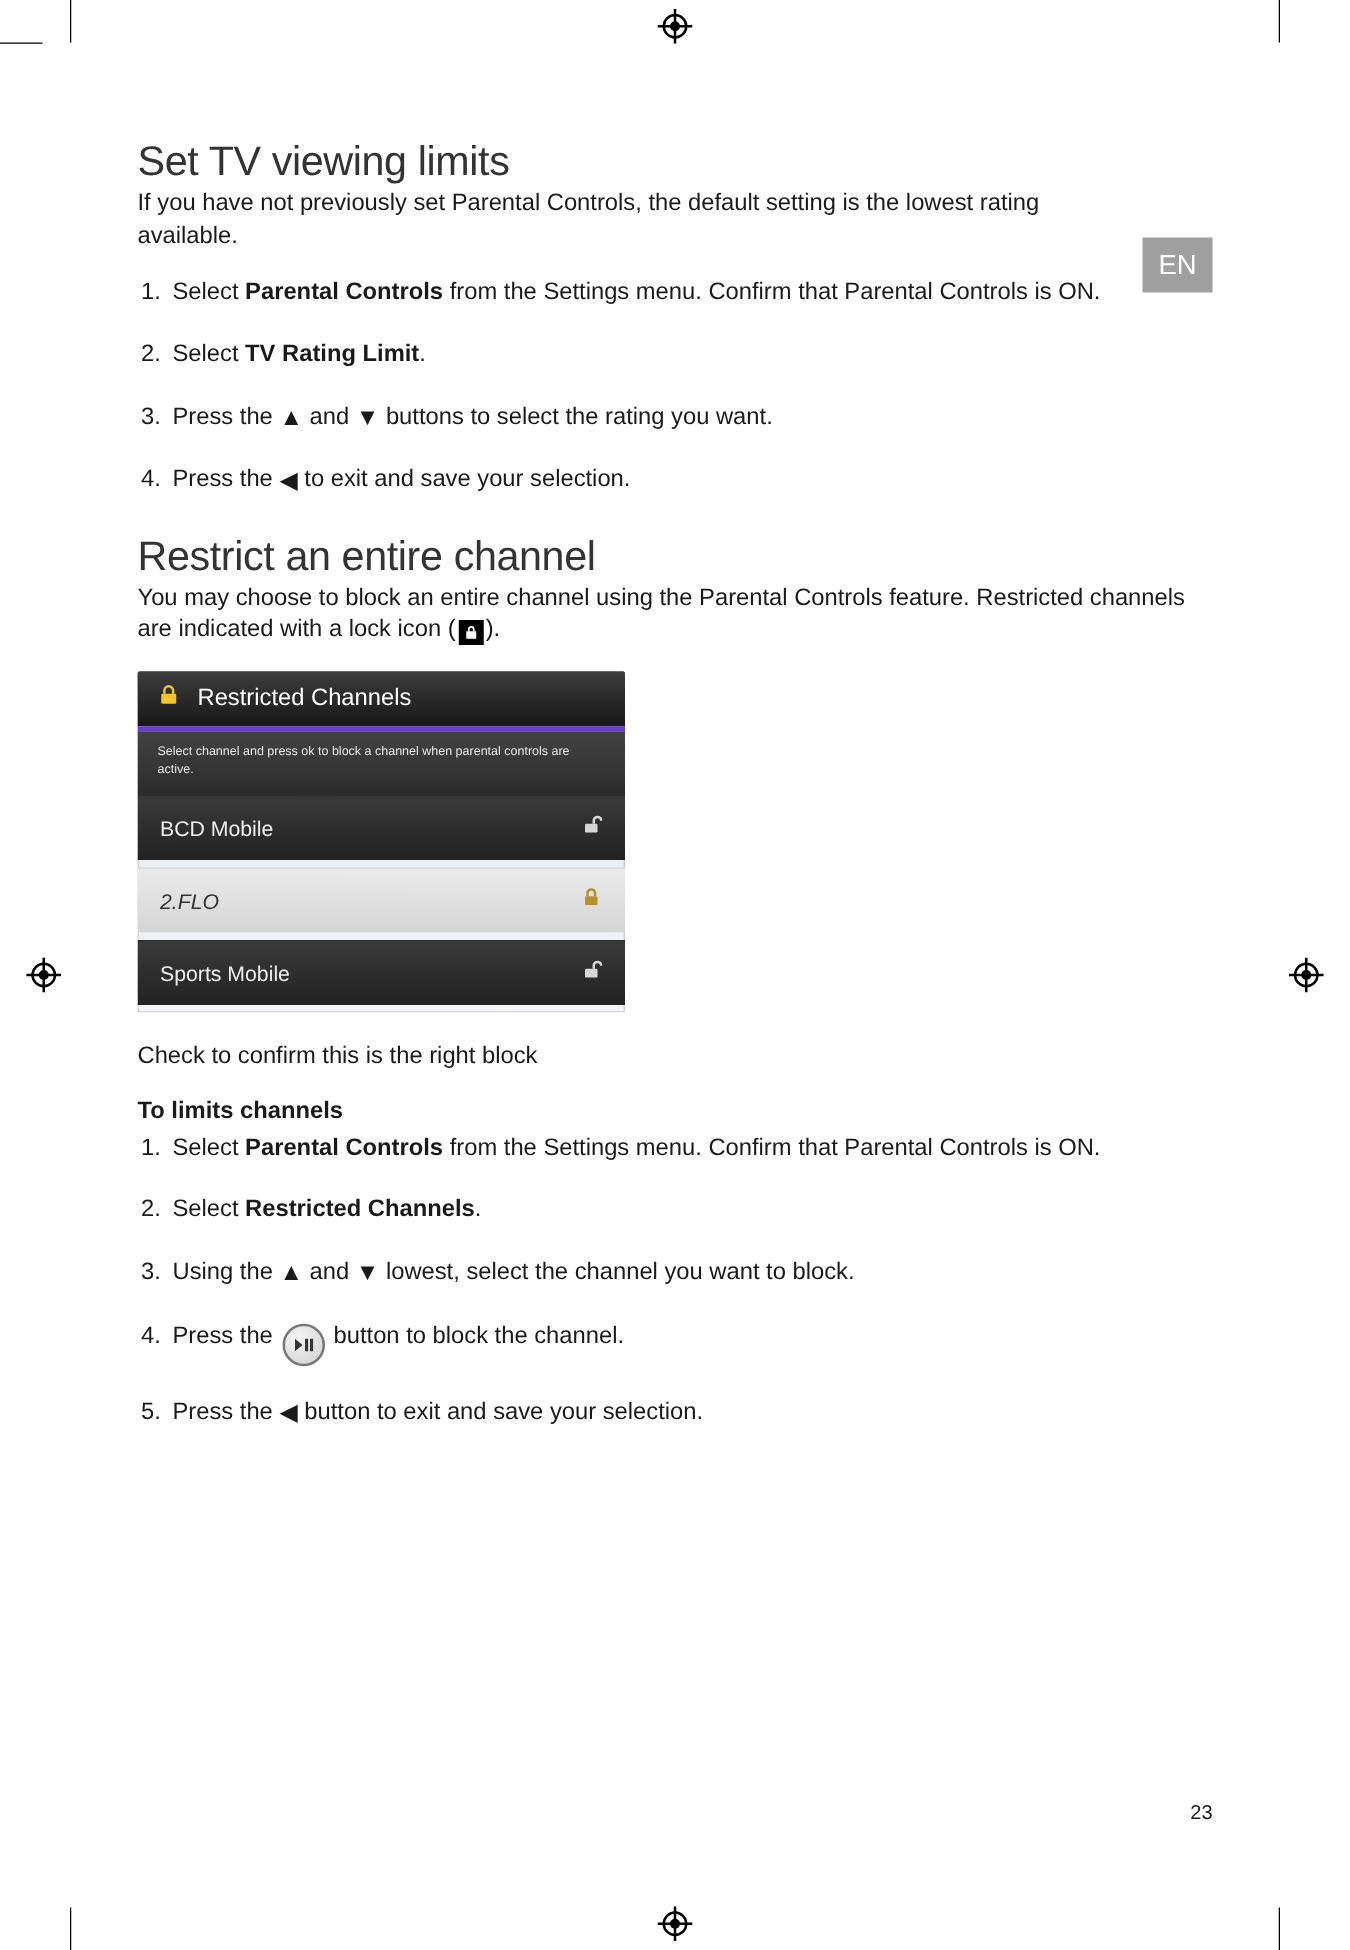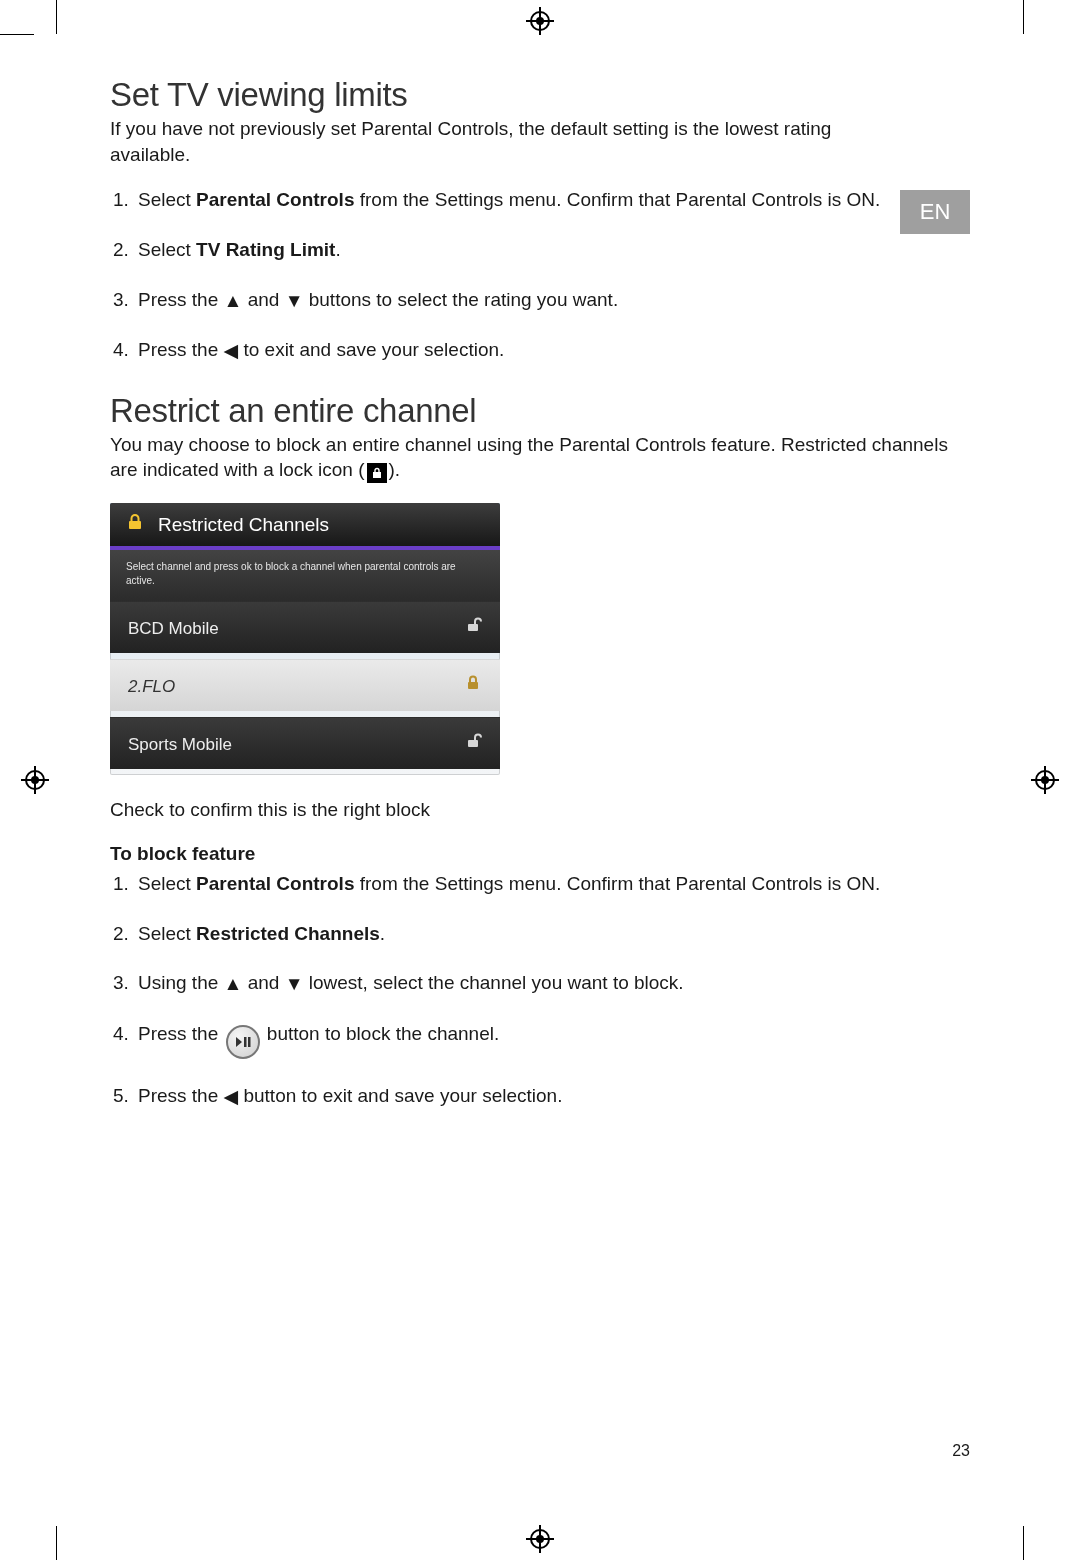--- a/index.html
+++ b/index.html
@@ -32,41 +32,41 @@
   .trim{position:absolute;background:#000;}
   .trim.tl-v{left:56px;top:0;width:1px;height:34px;}
   .trim.tl-h{left:0;top:34px;width:34px;height:1px;}
   .trim.tr-v{right:56px;top:0;width:1px;height:34px;}
   .trim.bl-v{left:56px;bottom:0;width:1px;height:34px;}
   .trim.br-v{right:56px;bottom:0;width:1px;height:34px;}
 
   
   .content{
     position:relative;
-    padding:76px var(--margin-r) 0 var(--margin-l);
+    padding:110px var(--margin-r) 0 var(--margin-l);
   }
   h2{
     font-weight:400;
     font-size:33px;
     margin:0 0 2px 0;
     color:#333;
     letter-spacing:-0.3px;
   }
   p{font-size:19px;line-height:1.35;margin:0 0 20px 0;}
   ol{padding-left:24px;margin:0 0 22px 0;font-size:19px;line-height:1.35;}
   ol li{padding-left:4px;margin-bottom:24px;}
   ol li:last-child{margin-bottom:0;}
   .bold{font-weight:700;}
   .section{margin-bottom:28px;}
 
   .lang-tab{
     position:absolute;
     right:var(--margin-r);
     top:190px;
-    width:70px;height:44px;
+    width:56px;height:44px;
     background:#9f9f9f;
     color:#fff;
     font-size:22px;
     display:flex;align-items:center;justify-content:center;
   }
 
   .page-num{
     position:absolute;
     right:var(--margin-r);
     bottom:100px;
@@ -242,21 +242,21 @@
                 <rect x="4" y="8" width="10" height="7" rx="1" fill="#d7d7d7"></rect>
                 <path d="M11 8 V5.5 a3 3 0 0 1 6 0" fill="none" stroke="#d7d7d7" stroke-width="2"></path>
               </svg>
           </span>
         </div>
         <div class="gap"></div>
       </div>
 
       <p>Check to confirm this is the right block</p>
 
-      <div class="sub-head">To block feature</div>
+      <div class="sub-head">To limits channels</div>
       <ol>
         <li>
           <span>Select </span><span class="bold">Parental Controls</span><span> from the Settings menu. Confirm that Parental Controls is ON.</span>
         </li>
         <li>
           <span>Select </span><span class="bold">Restricted Channels</span><span>.</span>
         </li>
         <li>
           <span>Using the </span><span class="tri">▲</span><span> and </span><span class="tri">▼</span><span> lowest, select the channel you want to block.</span>
         </li>

